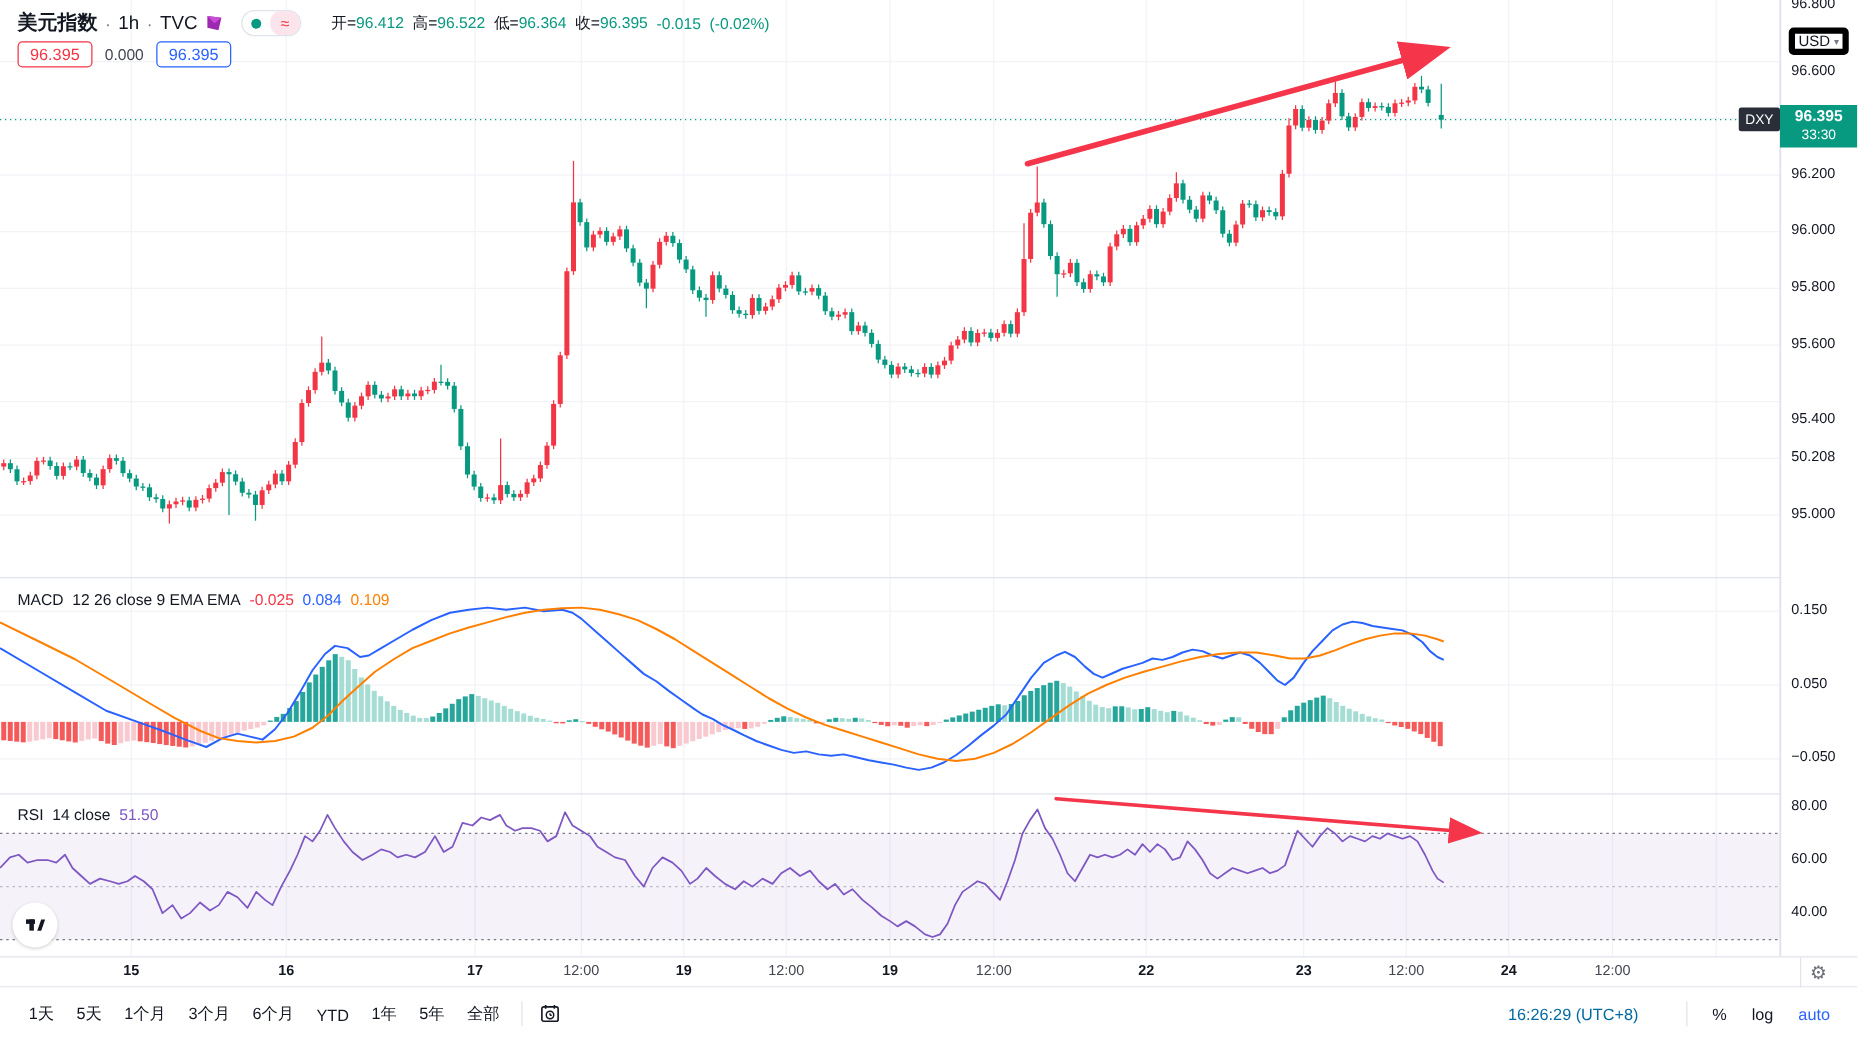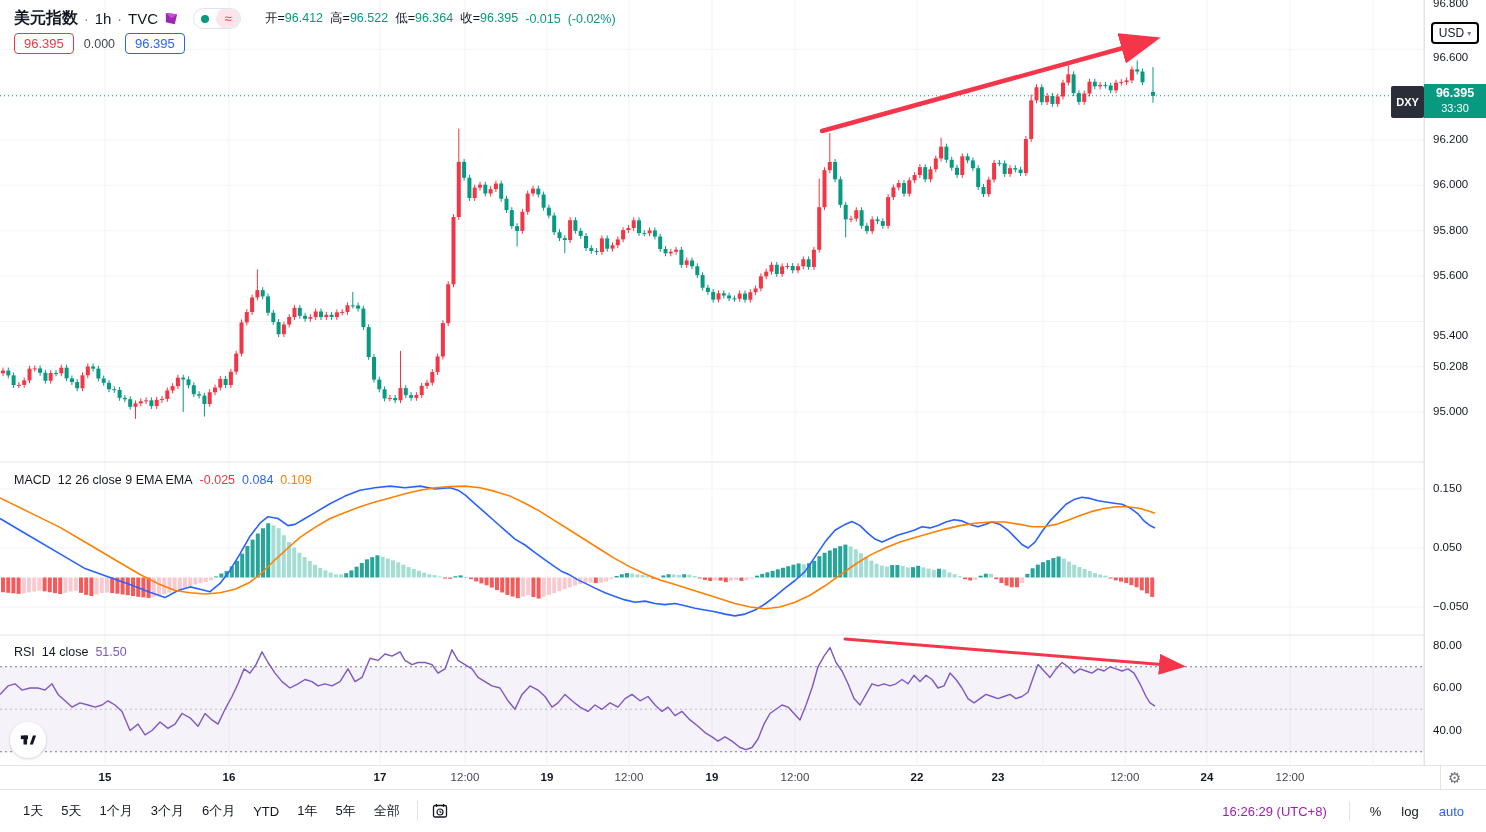--- a/index.html
+++ b/index.html
@@ -23,41 +23,41 @@
   .qbox { border-radius:4px; padding:2px 9px; font-size:13px; background:#fff; }
   .qbox.sell { border:1px solid #f23645; color:#f23645; }
   .qbox.buy { border:1px solid #2962ff; color:#2962ff; }
   .spread { font-size:12.5px; color:#434651; }
   
   .ind-row { position:absolute; display:flex; gap:7px; font-size:12.5px; z-index:15; color:#131722; }
   .ind-params { color:#131722; }
   
   #price-axis { position:absolute; left:1424px; top:0; width:62px; height:765px; background:#fff; border-left:1px solid #e0e3eb; z-index:10; }
   .axis-label { position:absolute; left:8px; font-size:11.5px; color:#131722; white-space:nowrap; }
-  #usd-btn { position:absolute; left:1431px; top:22px; width:48px; height:22px; border:2px solid #000000; border-radius:4px; background:#fff; font-size:12px; color:#131722; display:flex; align-items:center; justify-content:center; gap:3px; z-index:12; }
+  #usd-btn { position:absolute; left:1431px; top:22px; width:48px; height:22px; border:5px solid #000000; border-radius:4px; background:#fff; font-size:12px; color:#131722; display:flex; align-items:center; justify-content:center; gap:3px; z-index:12; }
   #usd-btn .chev { font-size:8px; color:#787b86; }
   
-  #dxy-tag { position:absolute; left:1391px; top:86px; height:32px; background:#2a2e39; color:#fff; font-size:11px; font-weight:700; display:flex; align-items:center; justify-content:center; width:33px; border-radius:2px; z-index:13; }
+  #dxy-tag { position:absolute; left:1391px; top:86px; height:19px; background:#2a2e39; color:#fff; font-size:11px; font-weight:400; display:flex; align-items:center; justify-content:center; width:33px; border-radius:2px; z-index:13; }
   #dxy-badge { position:absolute; left:1424px; top:84px; width:62px; height:34px; background:#089981; color:#fff; z-index:13; display:flex; flex-direction:column; align-items:center; justify-content:center; line-height:1.25; }
   #dxy-badge .bp { font-size:12.5px; font-weight:700; }
   #dxy-badge .bc { font-size:11px; }
   
   #time-axis { position:absolute; left:0; top:765px; width:1486px; height:25px; background:#fff; border-top:1px solid #e0e3eb; border-bottom:1px solid #e0e3eb; z-index:10; }
   .time-label { position:absolute; top:5px; width:44px; margin-left:-22px; text-align:center; font-size:11.5px; color:#434651; }
   .time-label.day { color:#131722; font-weight:600; }
   .time-label.bold { font-weight:700; }
   #axis-gear { position:absolute; left:1448px; top:3px; font-size:15px; color:#6a6d78; cursor:pointer; }
   #time-axis .corner-div { position:absolute; left:1440px; top:0; width:1px; height:25px; background:#e0e3eb; }
   
   #toolbar { position:absolute; left:0; top:790px; width:1486px; height:42px; background:#fff; display:flex; align-items:center; padding:0 14px; z-index:10; }
   .range-btn { font-size:13px; color:#131722; background:none; border:none; padding:5px 9px; cursor:pointer; font-family:inherit; }
   .tb-div { width:1px; height:20px; background:#e0e3eb; margin:0 8px; }
   #cal-btn { background:none; border:none; cursor:pointer; padding:3px 6px; display:flex; align-items:center; }
   #tb-right { margin-left:auto; display:flex; align-items:center; gap:4px; }
-  #clock { font-size:13px; color:#a21caf; margin-right:10px; }
+  #clock { font-size:13px; color:#0369a1; margin-right:26px; }
   .scale-btn { font-size:13px; color:#131722; background:none; border:none; padding:4px 8px; cursor:pointer; font-family:inherit; position:relative; z-index:12; }
   .scale-btn.active { color:#2962ff; }
   
   #watermark { position:absolute; right:6px; top:770px; font-size:46px; color:#9598a1; opacity:0.45; z-index:11; letter-spacing:2px; pointer-events:none; }
   
   #tv-logo { position:absolute; left:10px; top:722px; width:36px; height:36px; border-radius:50%; background:#fff; box-shadow:0 1px 3px rgba(0,0,0,.18); display:flex; align-items:center; justify-content:center; z-index:14; }
   .tvc-mark { width:15px; height:15px; display:inline-block; }
 </style>
 </head>
 <body>
@@ -845,38 +845,38 @@
     <span id="axis-gear">⚙</span>
   <div class="time-label day" style="left: 105px;">15</div>
       <div class="time-label day" style="left: 229px;">16</div>
       <div class="time-label day" style="left: 380px;">17</div>
       <div class="time-label" style="left: 465px;">12:00</div>
       <div class="time-label day" style="left: 547px;">19</div>
       <div class="time-label" style="left: 629px;">12:00</div>
       <div class="time-label day" style="left: 712px;">19</div>
       <div class="time-label" style="left: 795px;">12:00</div>
       <div class="time-label day bold" style="left: 917px;">22</div>
-      <div class="time-label day" style="left: 998px;">23</div>
+      <div class="time-label day" style="left: 1043px;">23</div>
       <div class="time-label" style="left: 1125px;">12:00</div>
       <div class="time-label day" style="left: 1207px;">24</div>
       <div class="time-label" style="left: 1290px;">12:00</div>
       <div class="time-label day" style="left: 1373px; margin-top: 36px;">25</div>
     </div>
 
   <div id="tv-logo">
     <svg width="18" height="18" viewBox="0 0 20 20">
       <rect x="2" y="5" width="8" height="4" fill="#131722"></rect>
       <rect x="5" y="5" width="4" height="10" fill="#131722"></rect>
       <path d="M12 15 L15.5 5 H19 L15.5 15 Z" fill="#131722"></path>
     </svg>
   </div>
 
 
   <div id="toolbar">
-    <span id="range-buttons" style="display:flex;align-items:center;">
+    <span id="range-buttons" style="display:flex;align-items:flex-end;">
         <button class="range-btn">1天</button>
         <button class="range-btn">5天</button>
         <button class="range-btn">1个月</button>
         <button class="range-btn">3个月</button>
         <button class="range-btn">6个月</button>
         <button class="range-btn">YTD</button>
         <button class="range-btn">1年</button>
         <button class="range-btn">5年</button>
         <button class="range-btn">全部</button>
       </span>

